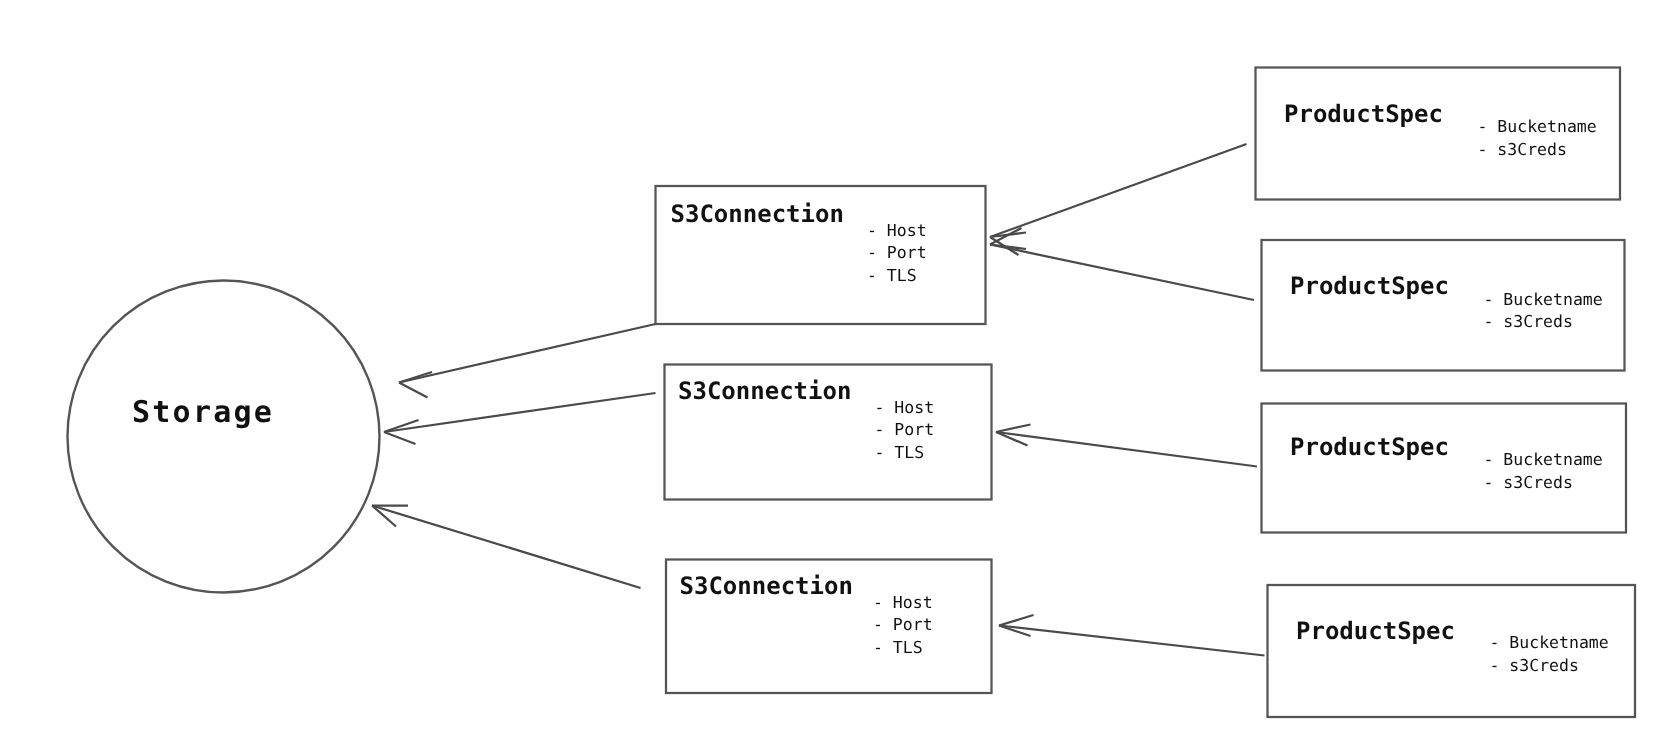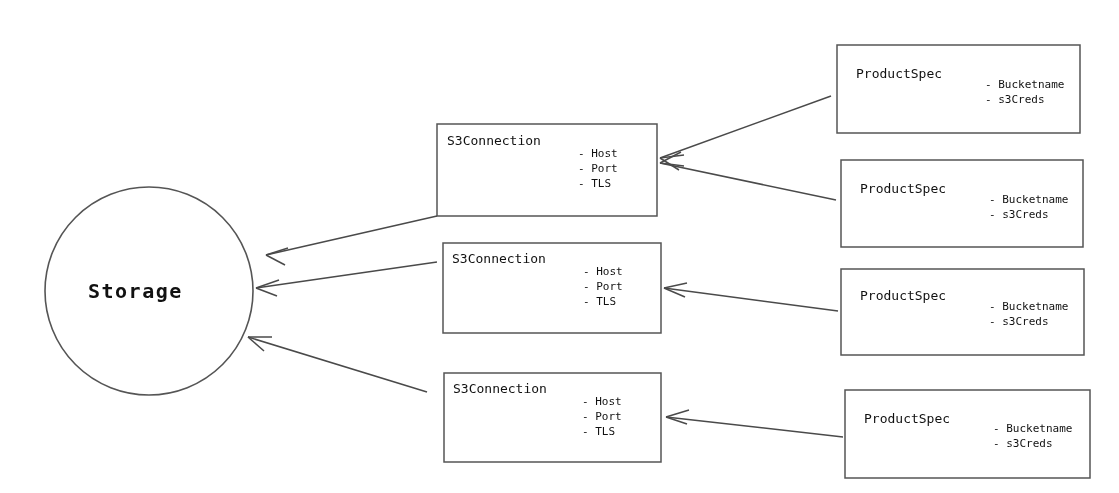--- a/index.html
+++ b/index.html
@@ -23,22 +23,22 @@
     height: 493px;
   }
   .node-label {
     position: absolute;
     color: #111111;
     white-space: pre;
     font-family: "DejaVu Sans Mono", "Liberation Mono", monospace;
     letter-spacing: 0px;
   }
   .box-title {
-    font-size: 13px;
-    font-weight: 400;
+    font-size: 16px;
+    font-weight: 700;
     text-align: center;
   }
   .box-attrs {
     font-size: 11px;
     font-weight: 400;
     line-height: 15px;
   }
   .circle-title {
     font-size: 20px;
     font-weight: 600;
@@ -94,21 +94,21 @@
       <line x1="664" y1="288" x2="687" y2="283"></line>
       <line x1="664" y1="288" x2="685" y2="297"></line>
     </g>
     <g stroke="#4a4a4a" stroke-width="1.5" fill="none">
       <line x1="843" y1="437" x2="666" y2="417"></line>
       <line x1="666" y1="417" x2="689" y2="410"></line>
       <line x1="666" y1="417" x2="687" y2="424"></line>
     </g>
   </svg>
 
-  <div class="node-label circle-title" style="left:88px; top:279px;">Storage</div>
+  <div class="node-label circle-title" style="left:88px; top:262px;">Storage</div>
 
   <div class="node-label box-title" style="left:447px; top:133px;">S3Connection</div>
   <div class="node-label box-attrs" style="left:578px; top:146px;">- Host</div>
   <div class="node-label box-attrs" style="left:578px; top:161px;">- Port</div>
   <div class="node-label box-attrs" style="left:578px; top:176px;">- TLS</div>
 
   <div class="node-label box-title" style="left:452px; top:251px;">S3Connection</div>
   <div class="node-label box-attrs" style="left:583px; top:264px;">- Host</div>
   <div class="node-label box-attrs" style="left:583px; top:279px;">- Port</div>
   <div class="node-label box-attrs" style="left:583px; top:294px;">- TLS</div>

